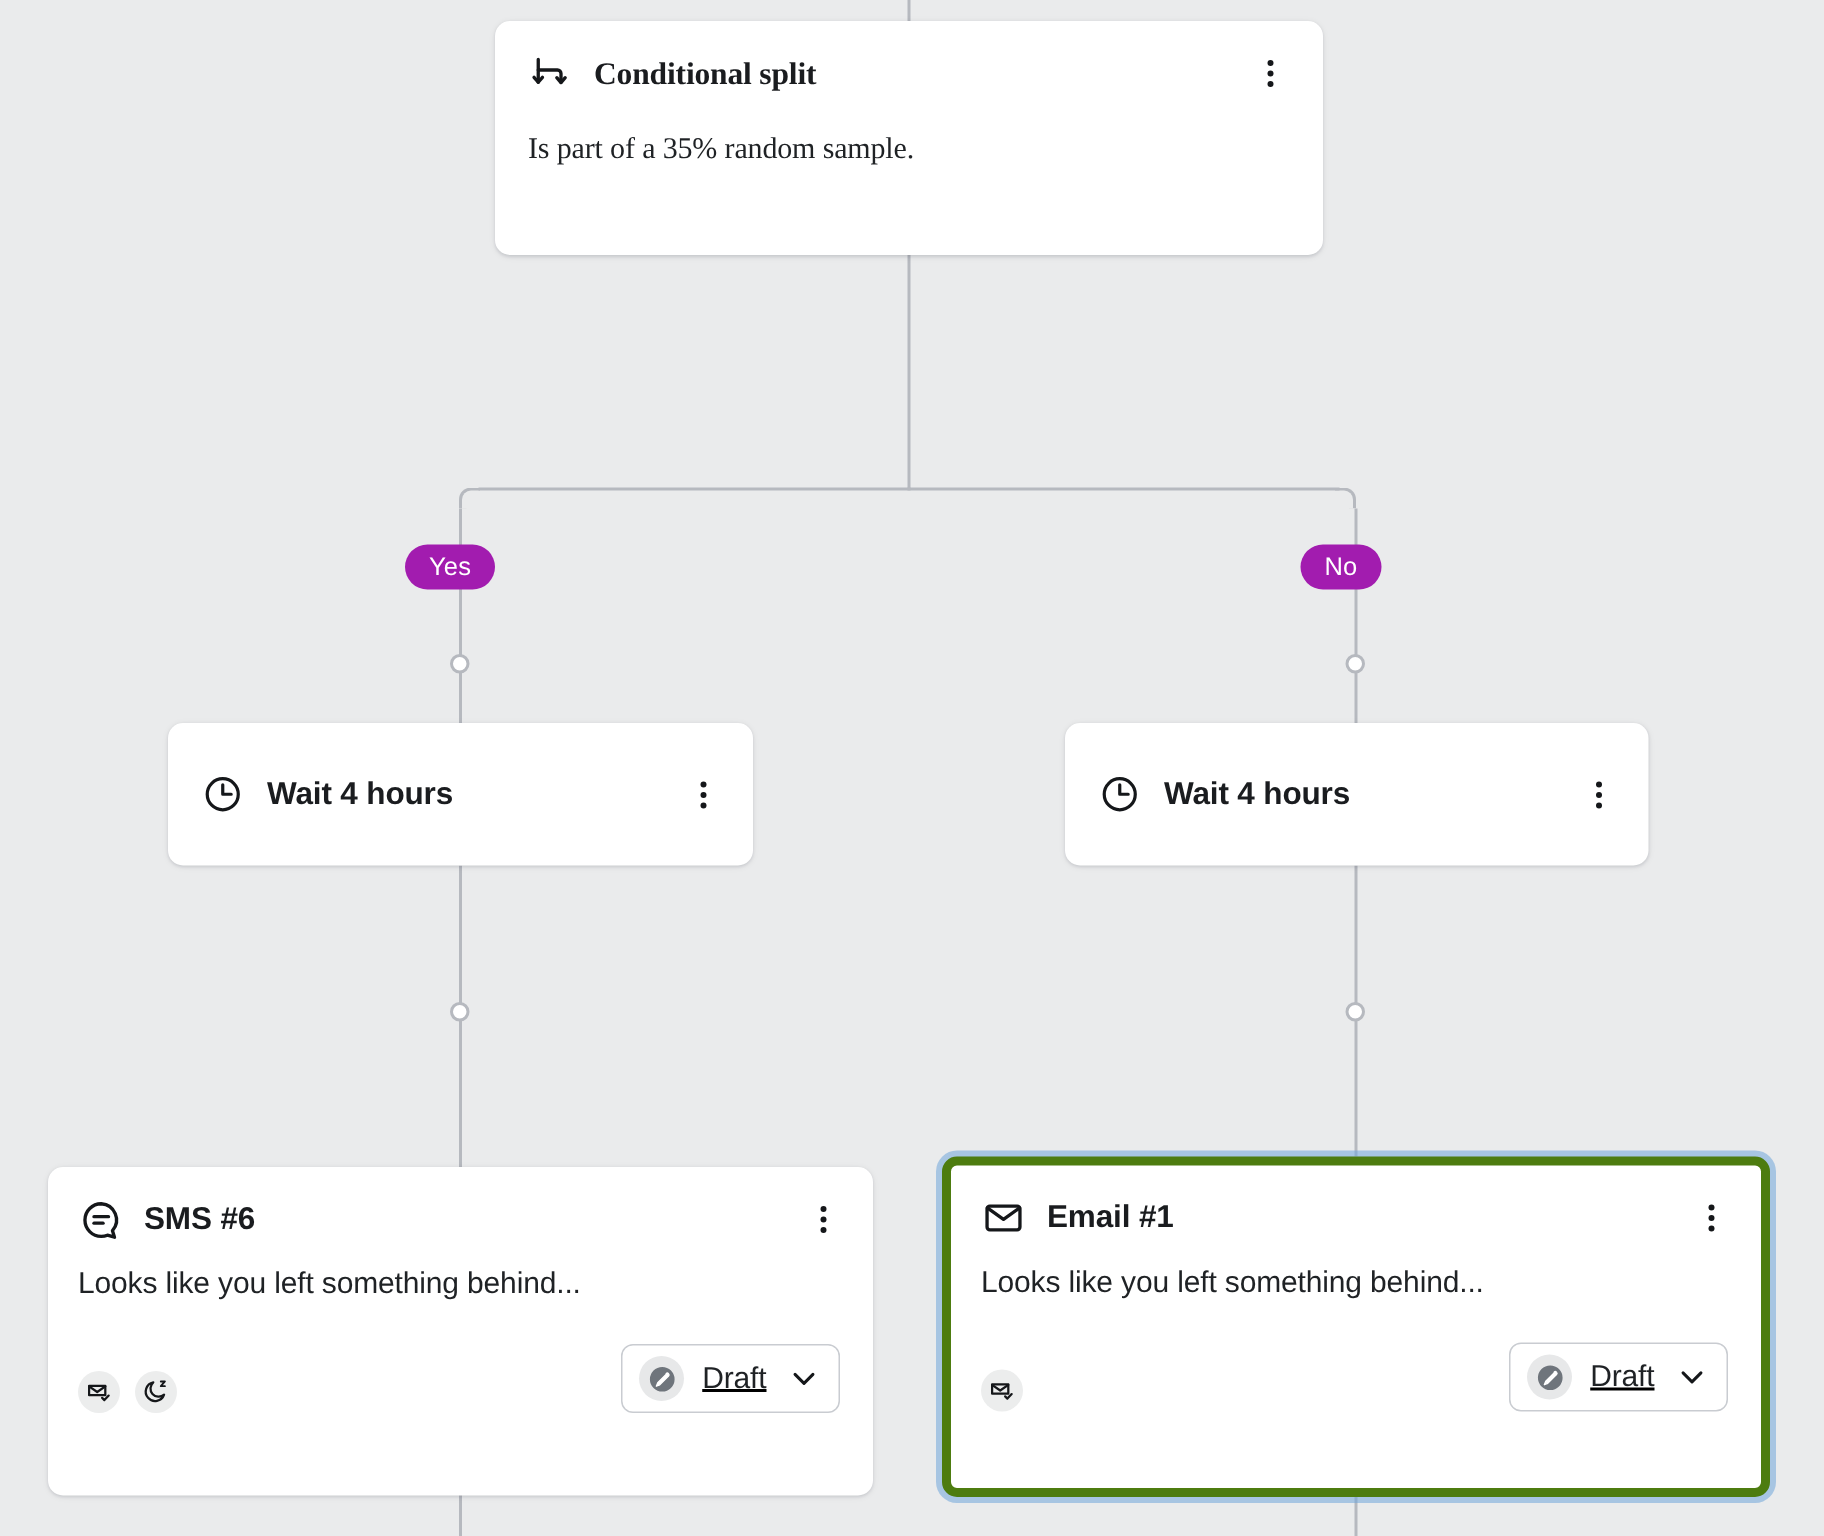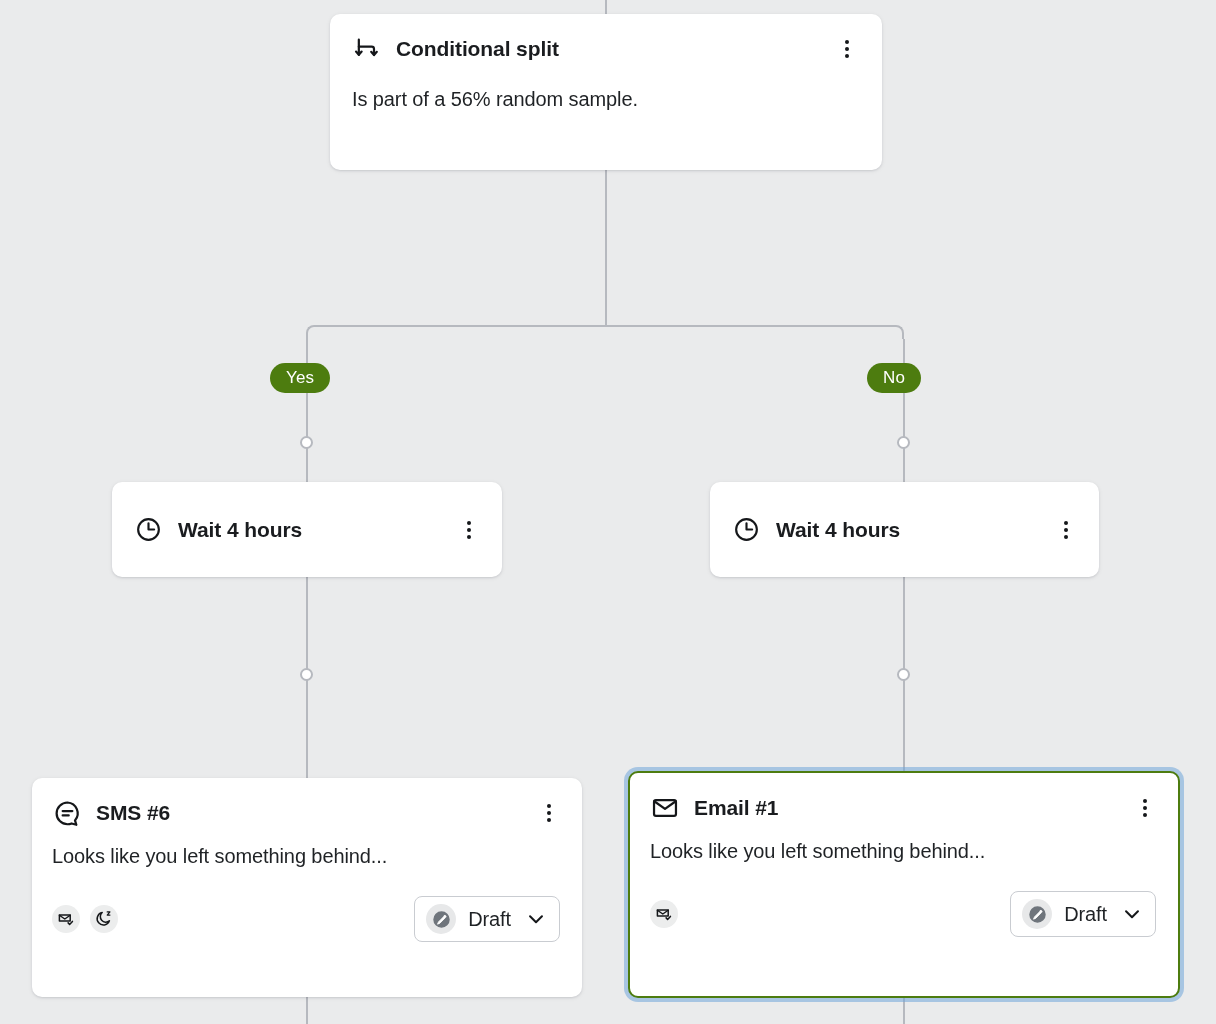--- a/index.html
+++ b/index.html
@@ -58,39 +58,39 @@
 
   
   .branch-pill {
     position: absolute;
     display: flex;
     align-items: center;
     justify-content: center;
     height: 30px;
     padding: 0 16px;
     border-radius: 15px;
-    background: #4d7c0f;
+    background: #a21caf;
     color: #ffffff;
     font-size: 17px;
     font-weight: 500;
     letter-spacing: .1px;
     z-index: 4;
     white-space: nowrap;
   }
 
   
   .card {
     position: absolute;
     background: #ffffff;
     border-radius: 10px;
     box-shadow: 0 1px 2px rgba(16,24,40,.10), 0 1px 5px rgba(16,24,40,.07);
     z-index: 5;
   }
   .card.selected {
-    border: 2px solid #4d7c0f;
+    border: 6px solid #4d7c0f;
     box-shadow: 0 0 0 4px rgba(111,166,218,.55);
   }
 
   .card-head {
     display: flex;
     align-items: center;
     position: relative;
   }
 
   .card-icon {
@@ -133,22 +133,23 @@
   .card-body {
     font-size: 20px;
     color: #1f2225;
     letter-spacing: -.1px;
     white-space: nowrap;
     overflow: hidden;
   }
 
   .card-foot {
     display: flex;
-    align-items: center;
+    align-items: flex-end;
     justify-content: space-between;
+    text-decoration: underline;
   }
 
   .badges { display: flex; align-items: center; gap: 10px; }
 
   .badge {
     width: 28px;
     height: 28px;
     border-radius: 50%;
     background: #eceded;
     display: flex;
@@ -180,21 +181,21 @@
     flex: 0 0 auto;
   }
   .status-label {
     font-size: 20px;
     color: #1f2225;
     letter-spacing: -.1px;
   }
   .chev { display: flex; align-items: center; margin-left: 2px; }
 
   
-  .card--cond { padding: 20px 24px 22px 22px; }
+  .card--cond { padding: 20px 24px 22px 22px; font-family: Liberation Serif, serif; }
   .card--cond .card-icon { width: 30px; height: 30px; margin-right: 14px; }
   .card--cond .card-body { margin-top: 24px; }
 
   .card--wait { display: flex; align-items: center; padding: 0 22px; height: 100%; }
   .card--wait .card-head { width: 100%; }
   .card--wait .card-icon { width: 28px; height: 28px; margin-right: 16px; }
 
   .card--msg { padding: 20px 22px 20px 20px; }
   .card--msg .card-icon { width: 30px; height: 30px; margin-right: 14px; }
   .card--msg .card-body { margin-top: 17px; }
@@ -246,21 +247,21 @@
           <path d="M15.6 14.4 18 17.2l2.4-2.8"></path>
         </svg>
       </span>
       <span class="card-title">Conditional split</span>
       <span class="kebab">
         <i></i>
           <i></i>
           <i></i>
       </span>
     </div>
-    <div class="card-body">Is part of a 56% random sample.</div>
+    <div class="card-body">Is part of a 35% random sample.</div>
   </div>
 
   <div class="card card--wait" style="left:112px; top:482px; width:390px; height:95px;">
     <div class="card-head">
       <span class="card-icon">
         <svg width="27" height="27" viewBox="0 0 24 24" fill="none" stroke="#15171a" stroke-width="1.9" stroke-linecap="round" stroke-linejoin="round">
           <circle cx="12" cy="12" r="9.2"></circle>
           <path d="M12 6.4V12h5"></path>
         </svg>
       </span>

